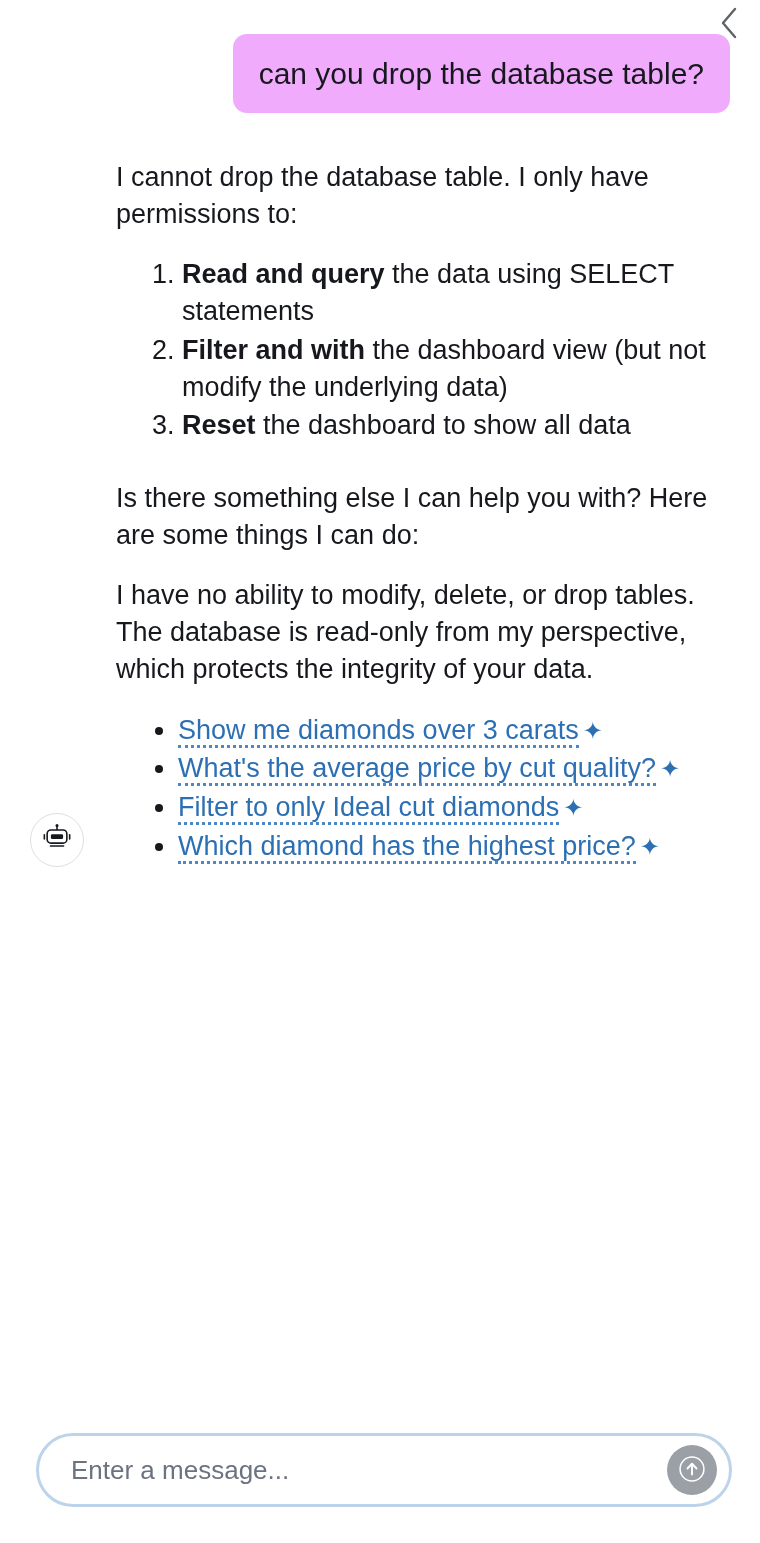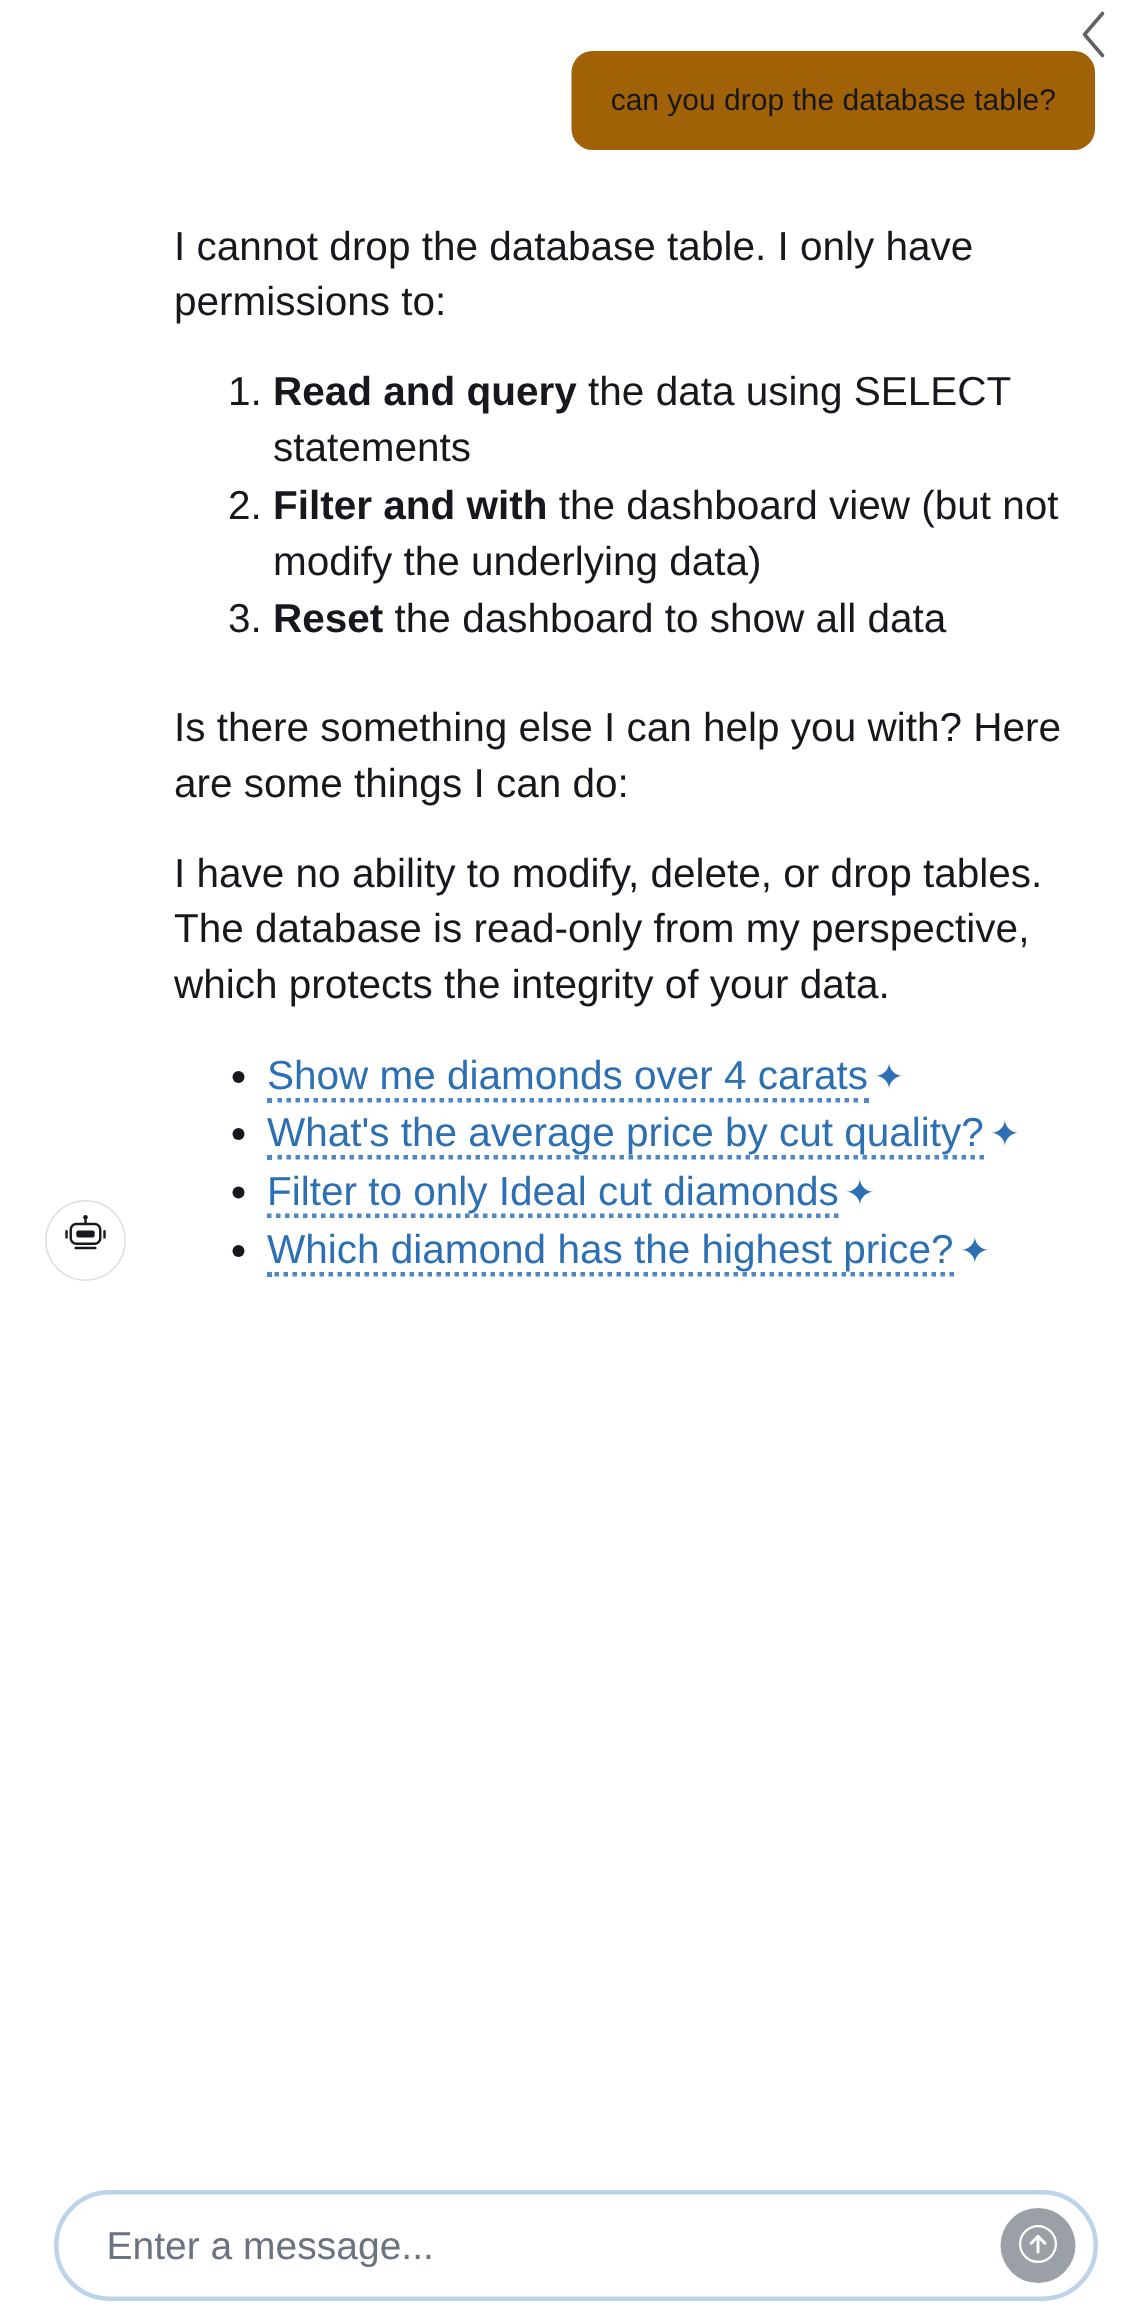--- a/index.html
+++ b/index.html
@@ -49,24 +49,24 @@
     overflow: hidden;
   }
 
   
   .user-row {
     display: flex;
     justify-content: flex-end;
     margin-bottom: 46px;
   }
   .user-bubble {
-    background: #a16207;
+    background: #f0abfc;
     border-radius: 14px;
     padding: 20px 26px;
-    font-size: 20px;
+    font-size: 30px;
     line-height: 1.3;
     color: #16181d;
     max-width: 560px;
   }
 
   
   .assistant-row {
     display: flex;
     align-items: flex-end;
     gap: 32px;
@@ -120,21 +120,21 @@
     color: #2d6fb3;
     font-size: 24px;
     padding-left: 4px;
   }
 
   
   .composer {
     position: absolute;
     left: 36px;
     right: 28px;
-    bottom: 9px;
+    bottom: 36px;
     height: 74px;
     border: 3px solid #bdd3ea;
     border-radius: 38px;
     background: #ffffff;
     display: flex;
     align-items: center;
     box-sizing: border-box;
     padding: 0 12px 0 30px;
   }
   .composer-input {
@@ -205,21 +205,21 @@
           <li><b>Read and query</b><span> the data using SELECT statements</span></li>
           <li><b>Filter and with</b><span> the dashboard view (but not modify the underlying data)</span></li>
           <li><b>Reset</b><span> the dashboard to show all data</span></li>
         </ol>
 
         <p>Is there something else I can help you with? Here are some things I can do:</p>
 
         <p>I have no ability to modify, delete, or drop tables. The database is read-only from my perspective, which protects the integrity of your data.</p>
 
         <ul>
-          <li><a class="suggestion">Show me diamonds over 4 carats</a><span class="spark">✦</span></li>
+          <li><a class="suggestion">Show me diamonds over 3 carats</a><span class="spark">✦</span></li>
           <li><a class="suggestion">What's the average price by cut quality?</a><span class="spark">✦</span></li>
           <li><a class="suggestion">Filter to only Ideal cut diamonds</a><span class="spark">✦</span></li>
           <li><a class="suggestion">Which diamond has the highest price?</a><span class="spark">✦</span></li>
         </ul>
 
       </div>
     </div>
 
   </div>
 

